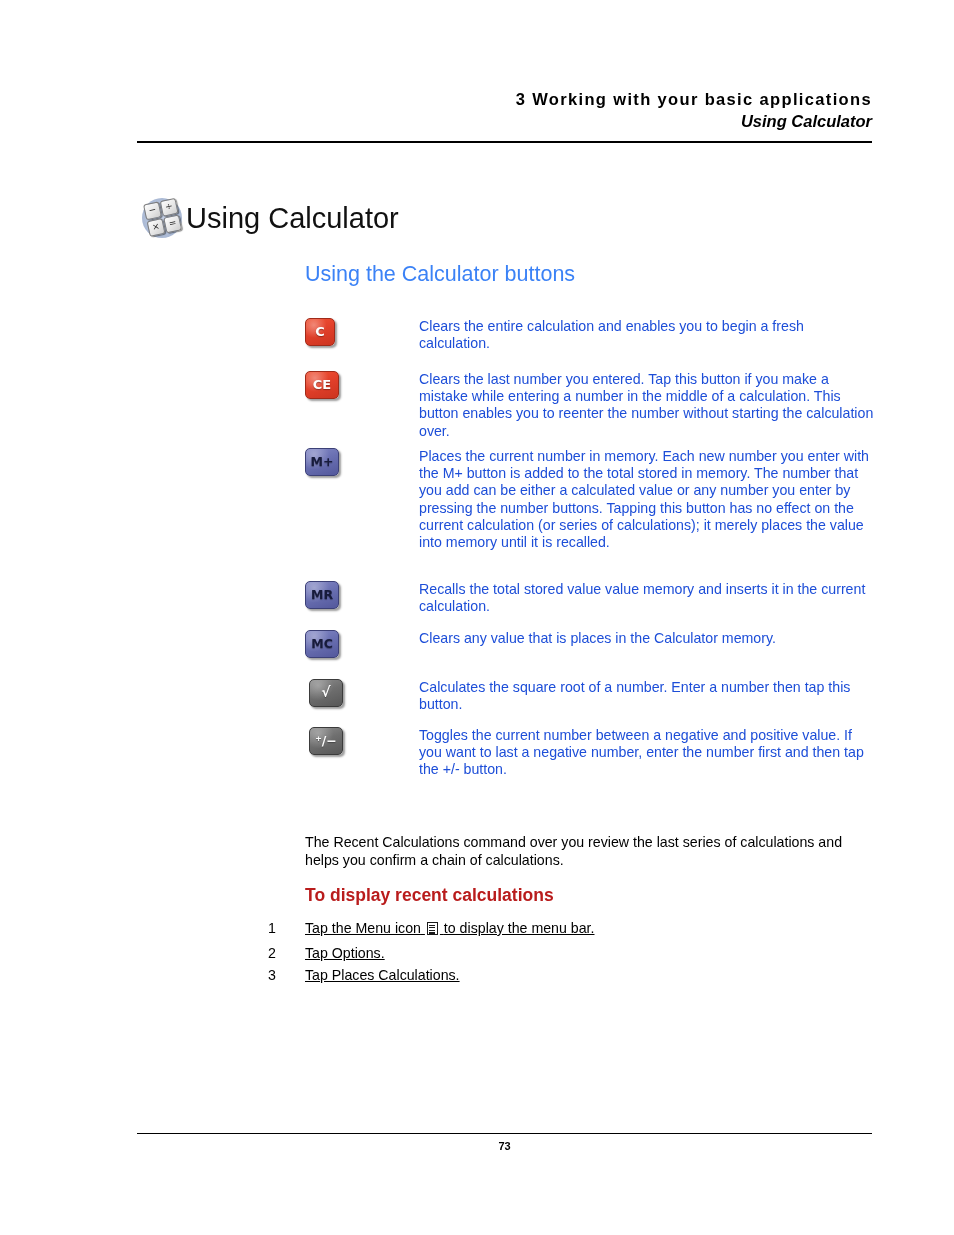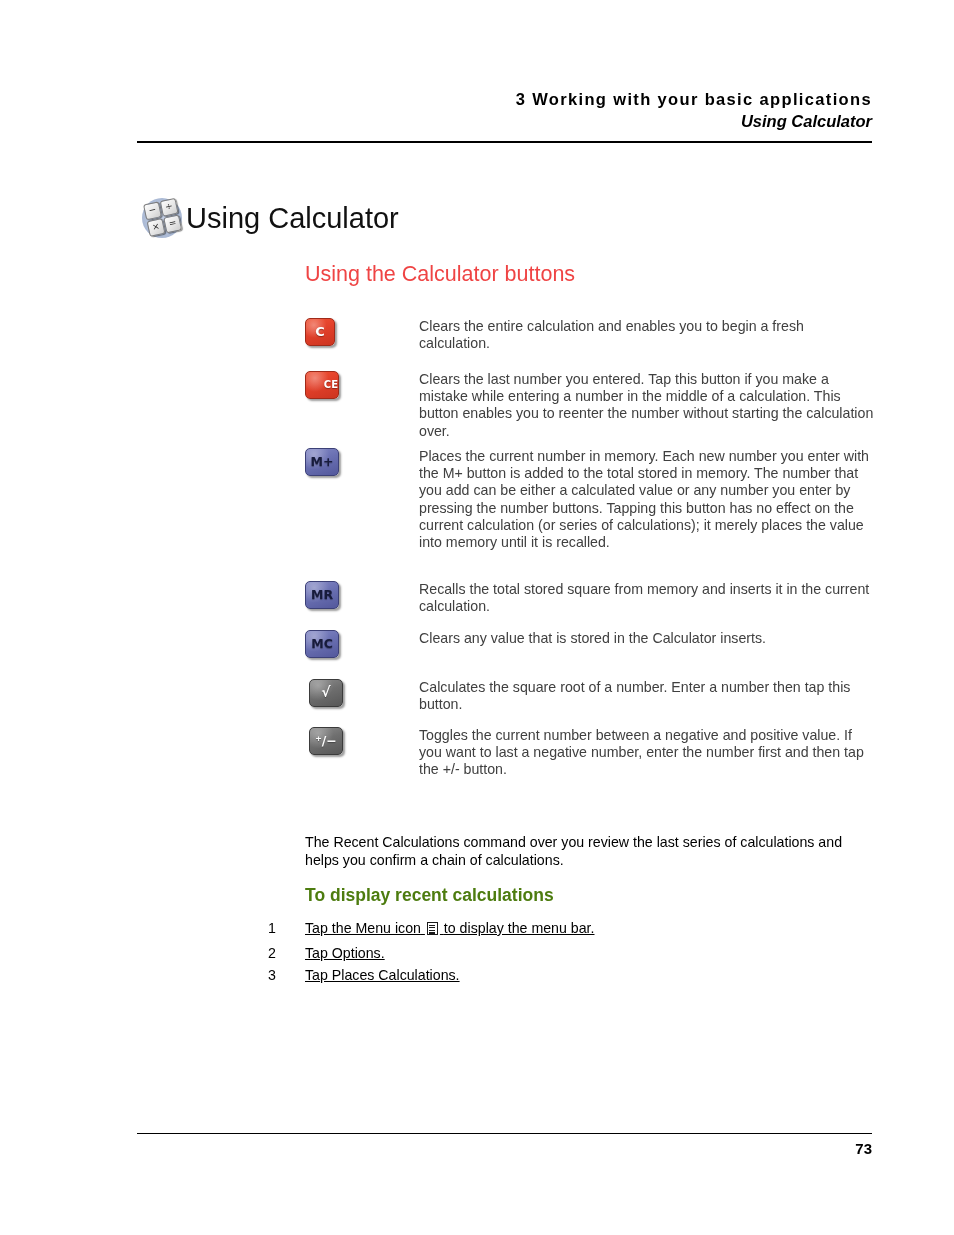--- a/index.html
+++ b/index.html
@@ -110,30 +110,30 @@
     margin-left: 2px;
     white-space: nowrap;
   }
 
   
   .h2 {
     position: absolute;
     left: 305px;
     font-size: 21.5px;
     font-weight: normal;
-    color: #ef4444;
+    color: #3b82f6;
     line-height: 26px;
     white-space: nowrap;
   }
   .h3 {
     position: absolute;
     left: 305px;
     font-size: 17.5px;
     font-weight: bold;
-    color: #4d7c0f;
+    color: #b91c1c;
     line-height: 22px;
     white-space: nowrap;
   }
   .intro {
     position: absolute;
     left: 305px;
     font-size: 14.2px;
     line-height: 18px;
     color: #000;
   }
@@ -150,21 +150,21 @@
     top: 0;
     width: 100px;
   }
   .row .desc {
     position: absolute;
     left: 114px;
     top: 0;
     width: 456px;
     font-size: 14.2px;
     line-height: 17.2px;
-    color: #404040;
+    color: #1d4ed8;
   }
 
   
   .kbtn {
     position: relative;
     display: inline-block;
     width: 30px;
     height: 28px;
     border-radius: 5px;
     text-align: center;
@@ -182,21 +182,21 @@
     line-height: 26px;
     text-shadow: 0 1px 1px rgba(0,0,0,0.35);
   }
   .kbtn.red {
     background:
       radial-gradient(circle at 28% 24%, rgba(255,255,255,0.35) 0%, rgba(255,255,255,0) 45%),
       linear-gradient(160deg, #ef5134 0%, #e2402a 45%, #cc3420 100%);
     border-color: #a02a19;
     font-size: 13px;
   }
-  .kbtn.red.wide { width: 34px; font-size: 10px; text-align: right; }
+  .kbtn.red.wide { width: 34px; font-size: 13px; }
   .kbtn.blue {
     background:
       radial-gradient(circle at 26% 22%, rgba(255,255,255,0.32) 0%, rgba(255,255,255,0) 48%),
       linear-gradient(160deg, #8287c4 0%, #6a70b2 45%, #53589c 100%);
     border-color: #3c4077;
     color: #171b3c;
     font-size: 12.5px;
     width: 34px;
     text-shadow: 0 1px 0 rgba(255,255,255,0.18);
   }
@@ -263,22 +263,22 @@
     top: 1133px;
     width: 735px;
     height: 1.4px;
     background: #000;
   }
   .folio {
     position: absolute;
     left: 137px;
     top: 1140px;
     width: 735px;
-    text-align: right;
-    font-size: 15px;
+    text-align: center;
+    font-size: 11px;
     font-weight: bold;
     color: #000;
   }
 </style>
 </head>
 <body>
 
 <div class="page">
 
   <div class="header">
@@ -320,28 +320,28 @@
     <div class="btn-cell">
       <span class="kbtn blue"><span class="glyph">M+</span></span>
     </div>
     <div class="desc">Places the current number in memory. Each new number you enter with the M+ button is added to the total stored in memory. The number that you add can be either a calculated value or any number you enter by pressing the number buttons. Tapping this button has no effect on the current calculation (or series of calculations); it merely places the value into memory until it is recalled.</div>
   </div>
 
   <div class="row" style="top:581px">
     <div class="btn-cell">
       <span class="kbtn blue"><span class="glyph">MR</span></span>
     </div>
-    <div class="desc">Recalls the total stored square from memory and inserts it in the current calculation.</div>
+    <div class="desc">Recalls the total stored value value memory and inserts it in the current calculation.</div>
   </div>
 
   <div class="row" style="top:630px">
     <div class="btn-cell">
       <span class="kbtn blue"><span class="glyph">MC</span></span>
     </div>
-    <div class="desc">Clears any value that is stored in the Calculator inserts.</div>
+    <div class="desc">Clears any value that is places in the Calculator memory.</div>
   </div>
 
   <div class="row" style="top:679px">
     <div class="btn-cell" style="left:4px">
       <span class="kbtn gray"><span class="glyph">√</span></span>
     </div>
     <div class="desc">Calculates the square root of a number. Enter a number then tap this button.</div>
   </div>
 
   <div class="row" style="top:727px">

